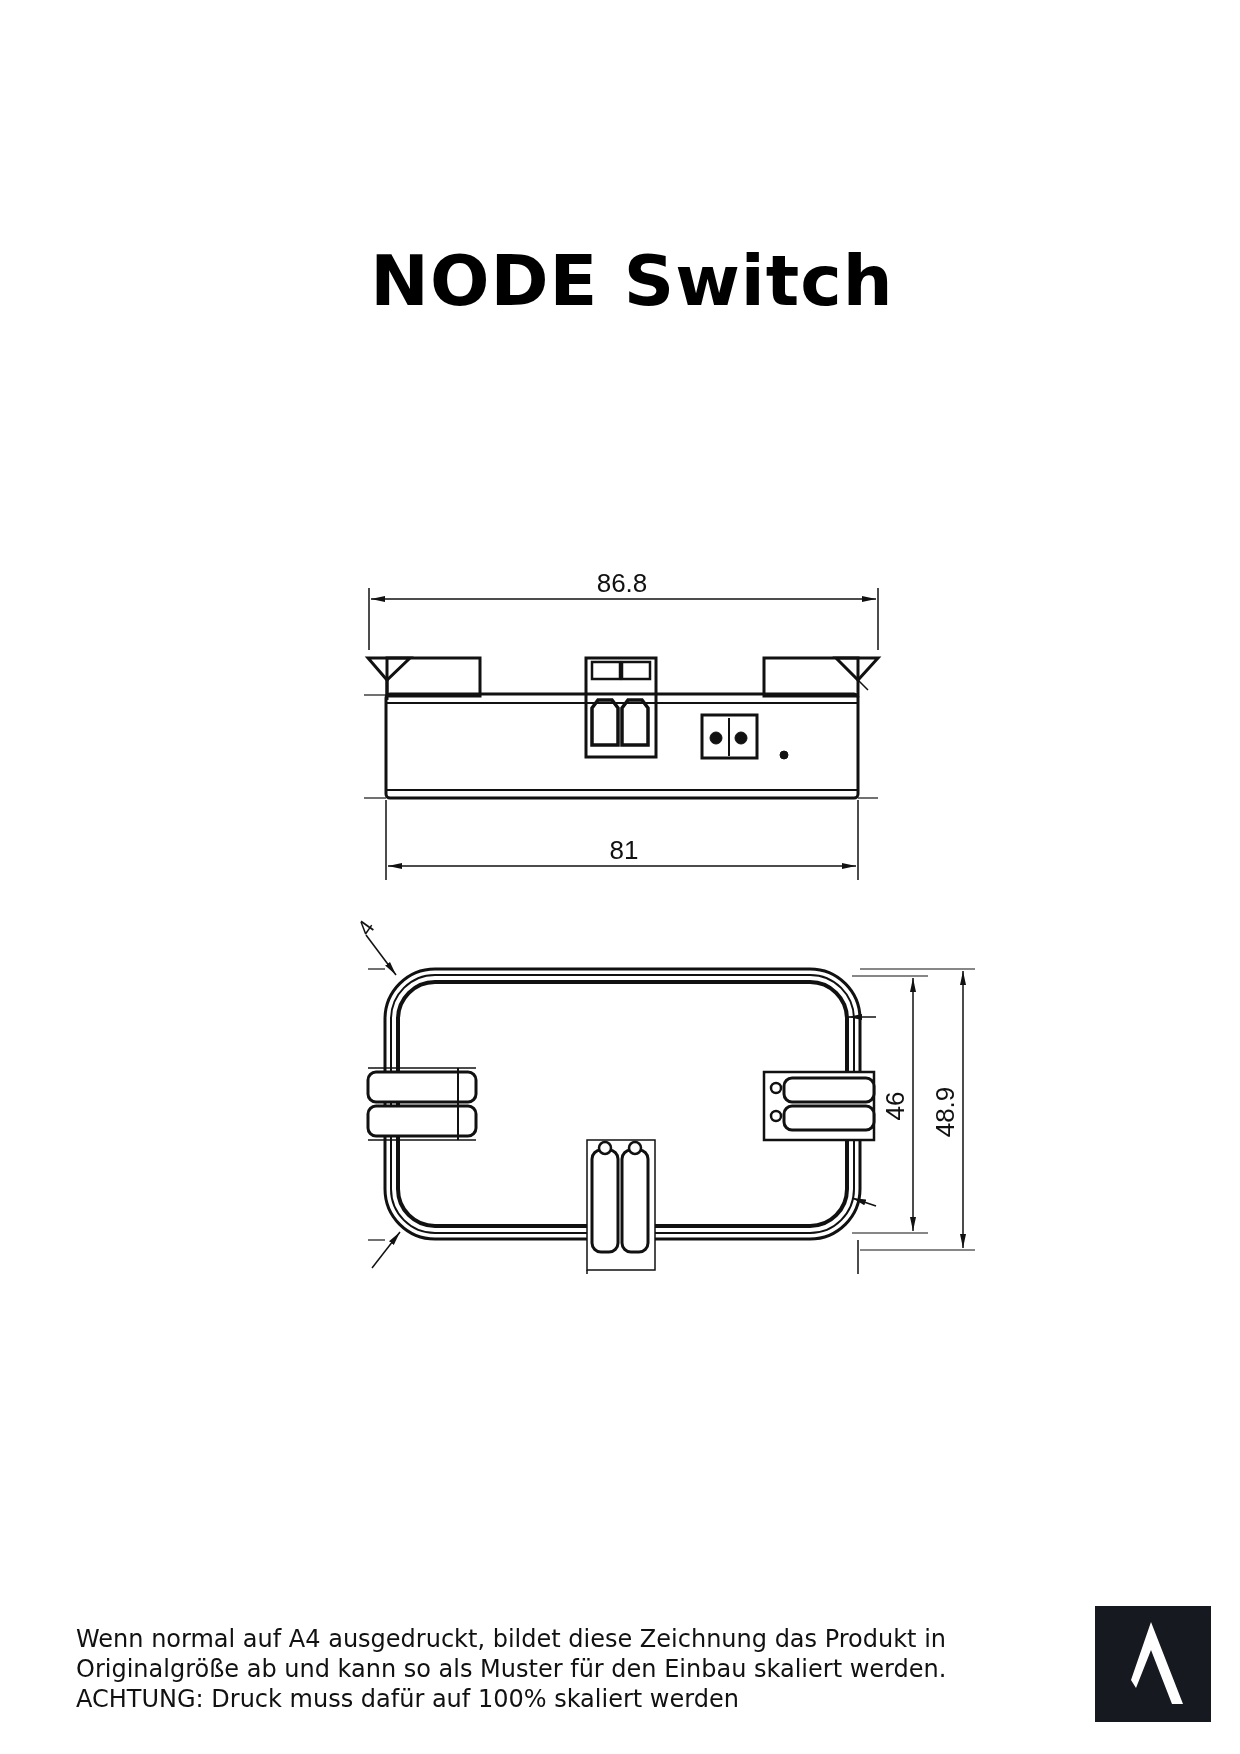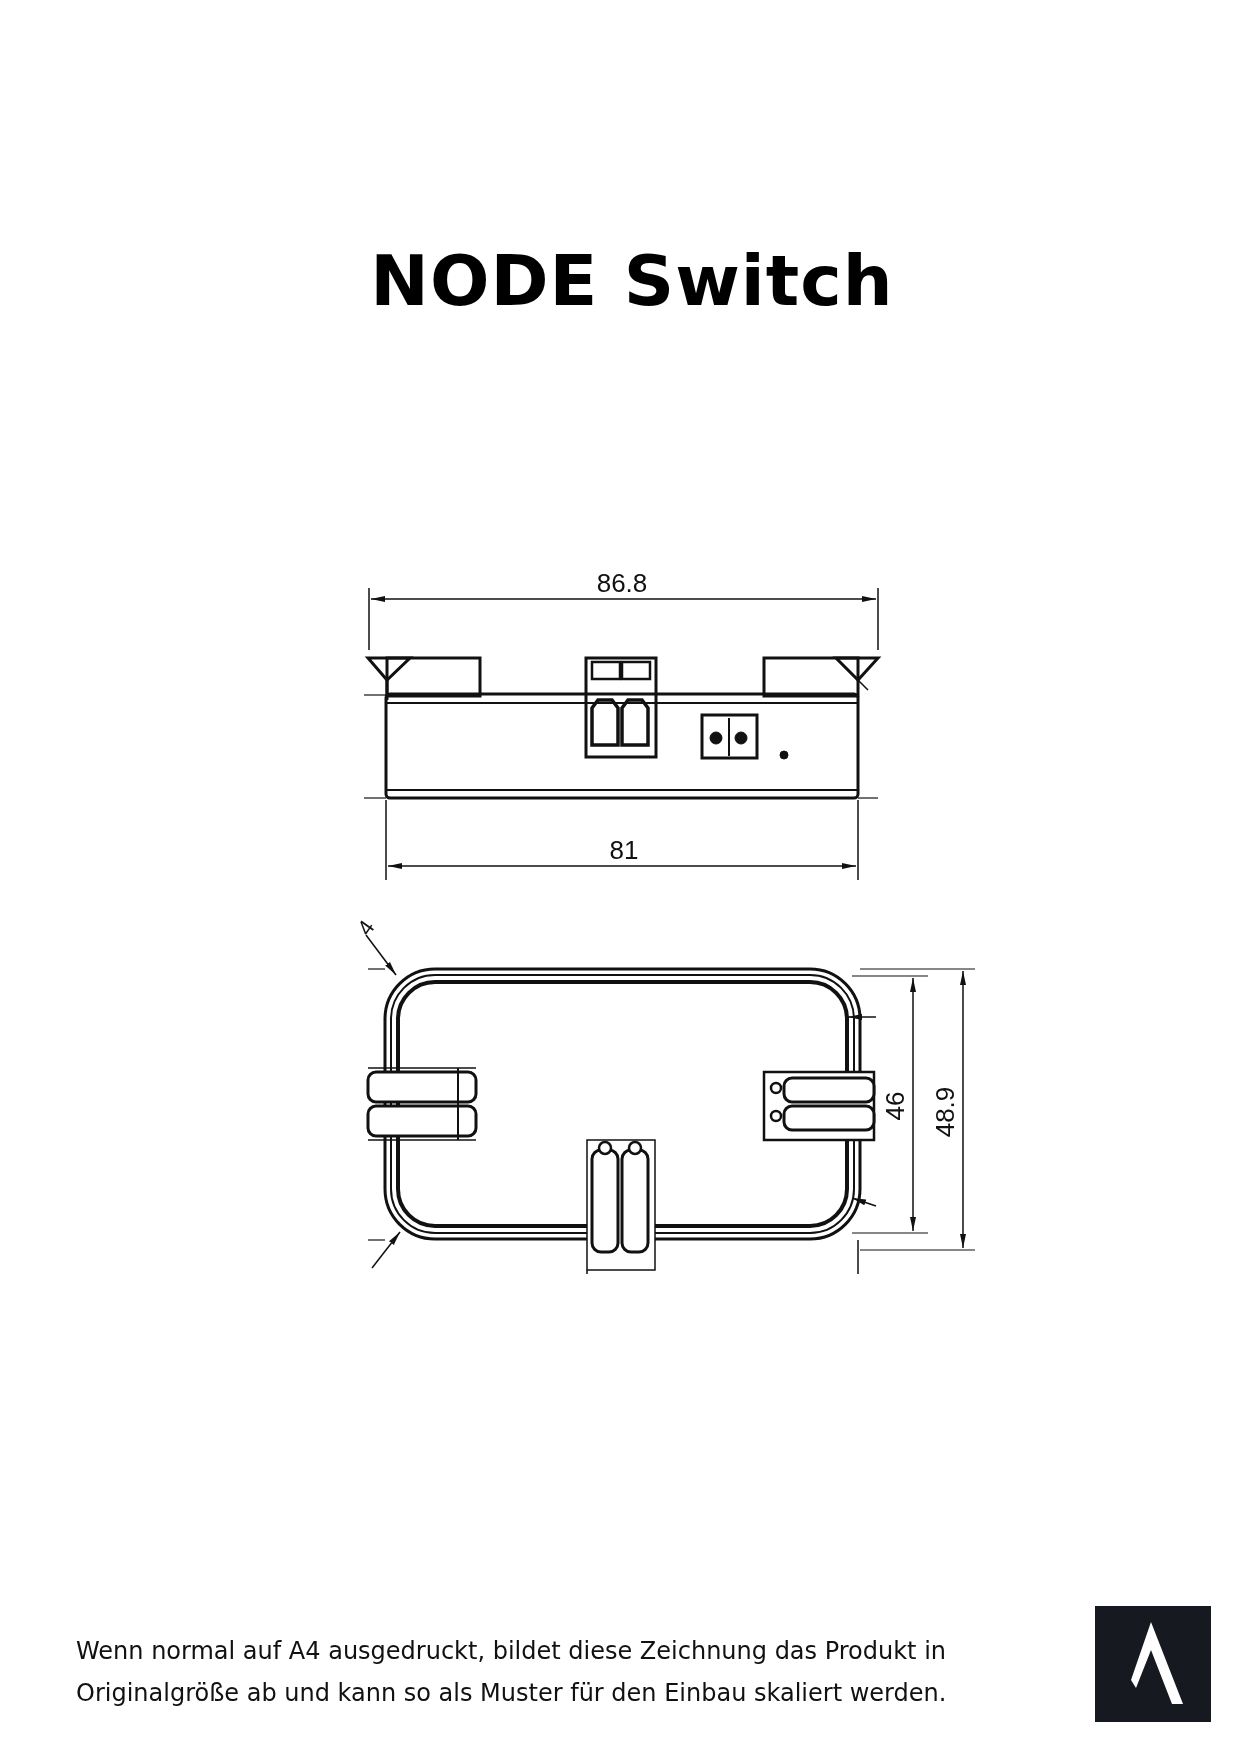--- a/index.html
+++ b/index.html
@@ -7,21 +7,21 @@
     .title {
       position: absolute; left: 12px; top: 240px; width: 1240px; text-align: center;
       font-family: "DejaVu Sans", sans-serif; font-weight: bold; font-size: 70px; letter-spacing: 1px;
       color: #000;
     }
     .drawing { position: absolute; left: 0; top: 0; width: 1240px; height: 1754px; }
     .footer-note {
       position: absolute; left: 76px; top: 1624px; width: 980px;
       font-family: "DejaVu Sans", sans-serif; font-size: 24px; line-height: 30px; color: #111;
     }
-    .footer-note div { white-space: nowrap; margin-top: 12px; }
+    .footer-note div { white-space: nowrap; }
     .logo {
       position: absolute; left: 1095px; top: 1606px; width: 116px; height: 116px;
       background: #161a20;
     }
     .logo svg { width: 116px; height: 116px; display: block; }
     .dim-text { font-family: "Liberation Sans", sans-serif; font-size: 26px; fill: #111; }
   </style>
 </head>
 <body>
 
@@ -123,19 +123,20 @@
     <line x1="963" y1="971" x2="963" y2="1248" stroke-width="1.5" marker-start="url(#arrowL)" marker-end="url(#arrowR)"></line>
   </g>
   <text class="dim-text" transform="translate(904,1106) rotate(-90)" text-anchor="middle">46</text>
   <text class="dim-text" transform="translate(954,1112) rotate(-90)" text-anchor="middle">48.9</text>
   <text class="dim-text" transform="translate(372,932) rotate(-55)" text-anchor="middle" style="font-size:22px">4</text>
 </svg>
 
 <div class="footer-note">
   <div>Wenn normal auf A4 ausgedruckt, bildet diese Zeichnung das Produkt in</div>
   <div>Originalgröße ab und kann so als Muster für den Einbau skaliert werden.</div>
+  <div>ACHTUNG: Druck muss dafür auf 100% skaliert werden</div>
 </div>
 
 <div class="logo">
   <svg viewBox="0 0 116 116">
     <path d="M56,16 L88,98 L77,98 L56,44 L41,82 L36,74 Z" fill="#ffffff"></path>
   </svg>
 </div>
 
 </body></html>

